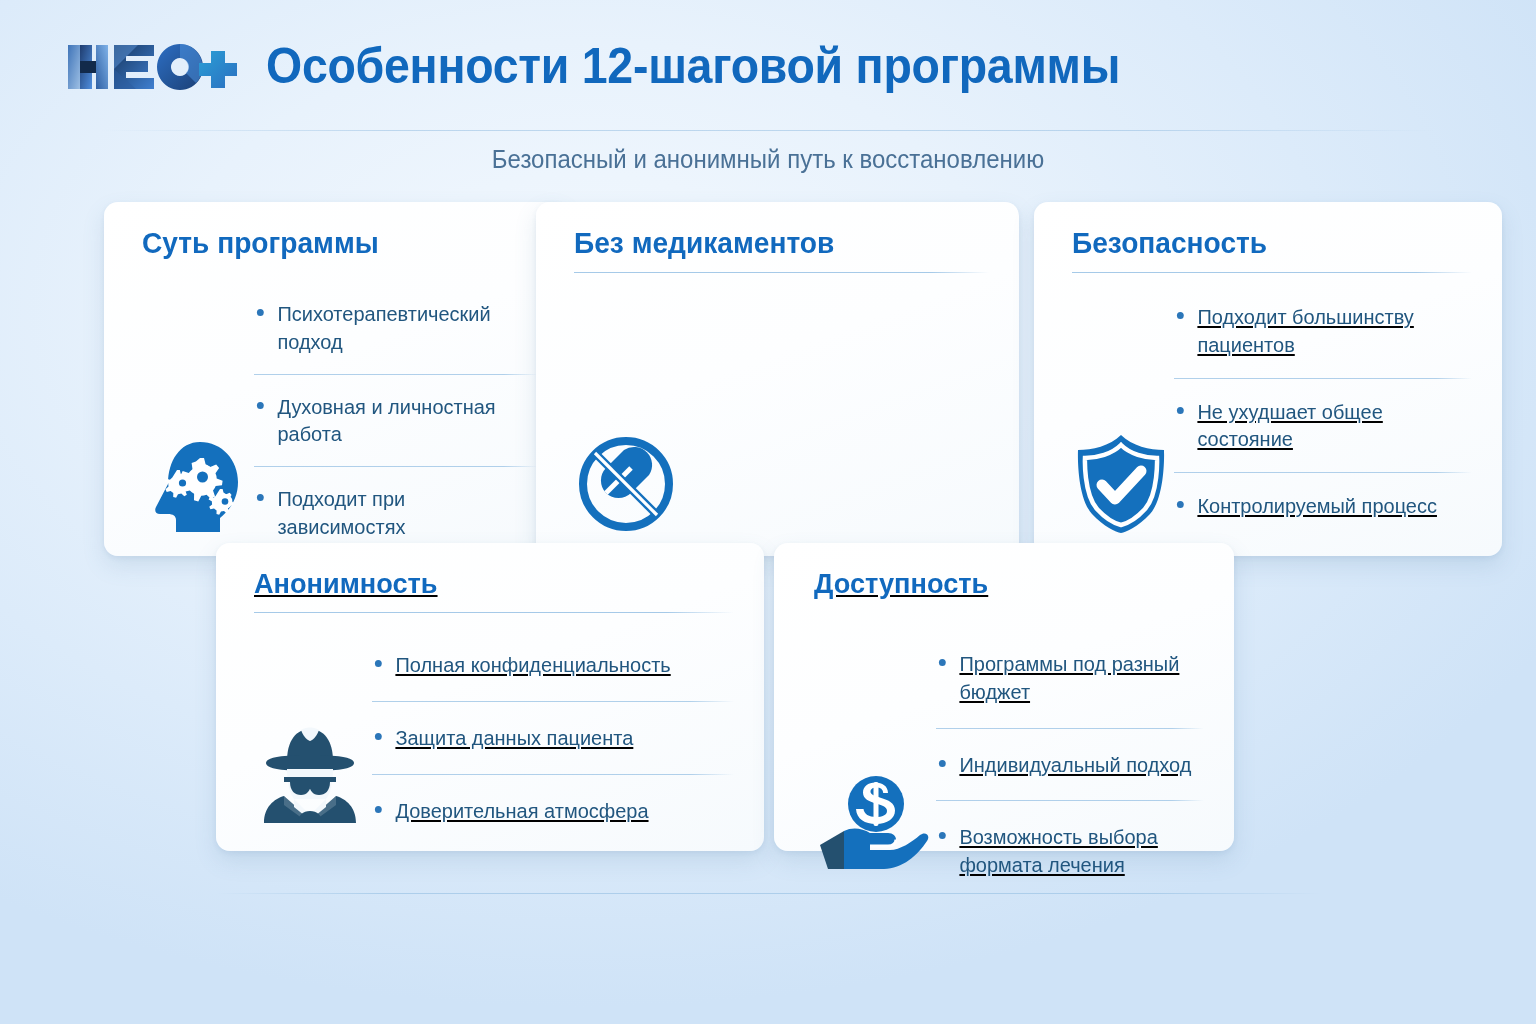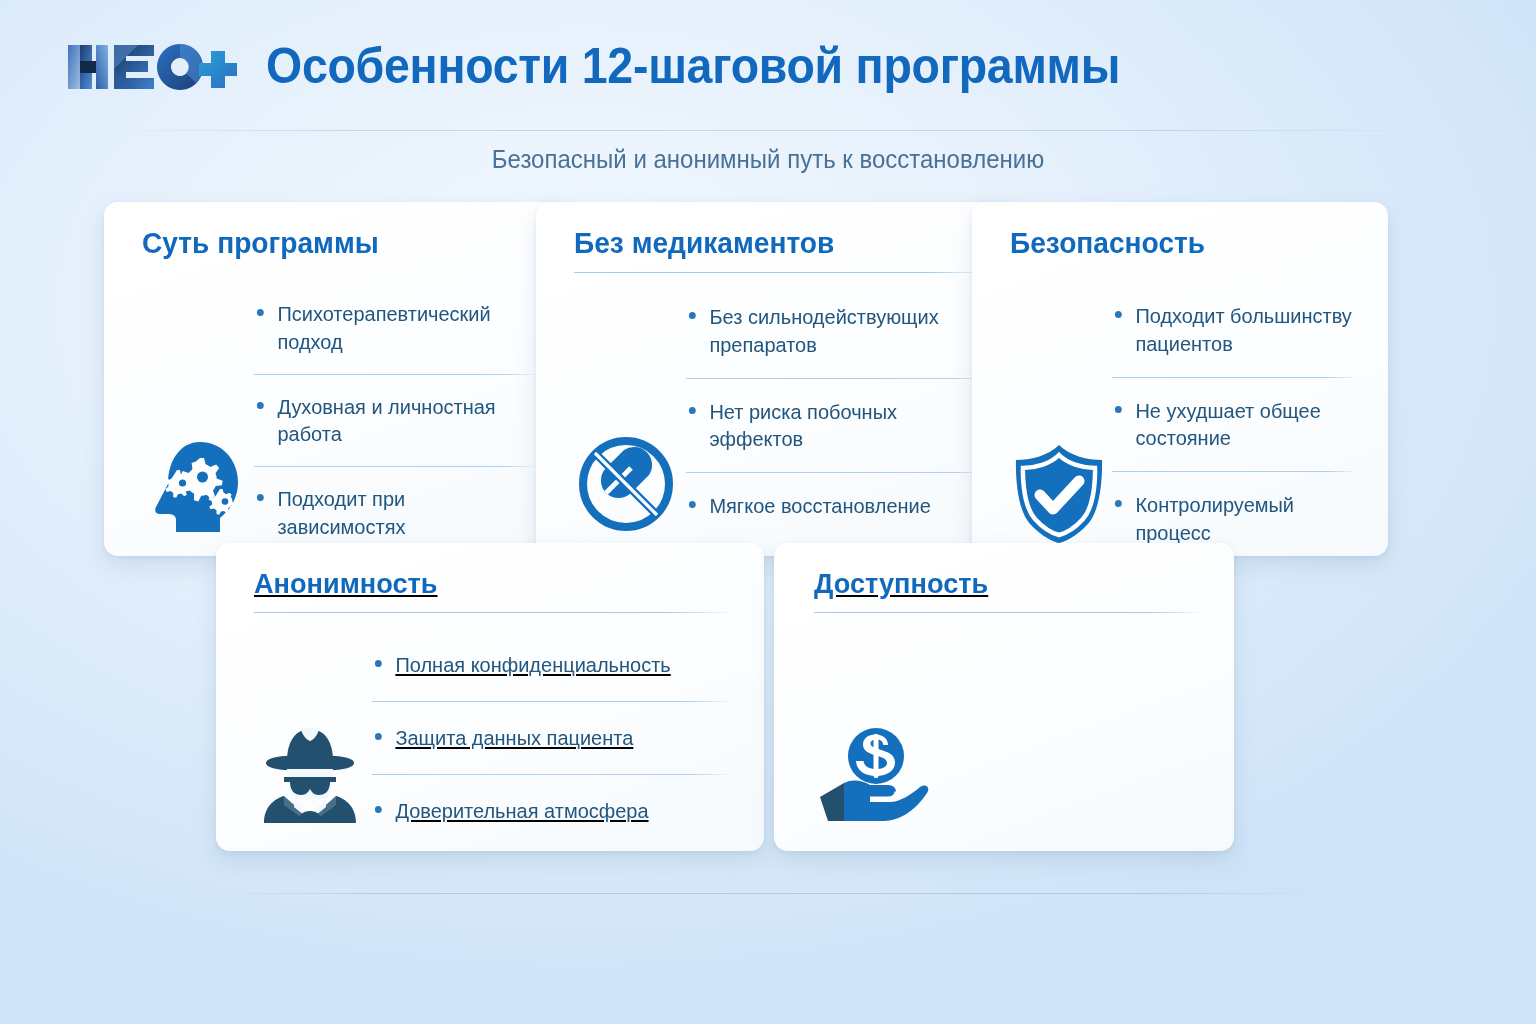--- a/index.html
+++ b/index.html
@@ -98,21 +98,21 @@
       0 2px 5px rgba(90,130,170,0.10);
     padding: 26px 30px 20px 38px;
     display: flex;
     flex-direction: column;
   }
 
   
   .card.r1 { top: 202px; height: 354px; }
   .card.c1 { left: 62px;   width: 464px; margin-left: 42px; }
   .card.c2 { left: 536px;  width: 483px; }
-  .card.c3 { left: 972px; width: 416px; }
+  .card.c3 { left: 1034px; width: 468px; }
 
   
   .card.r2 { top: 543px; height: 308px; text-decoration: underline; }
   .card.c4 { left: 216px; width: 548px; padding-left: 38px; }
   .card.c5 { left: 774px; width: 460px; padding-left: 40px; }
 
   .card-title {
     font-size: 29px;
     font-weight: 700;
     color: #1169be;
@@ -181,21 +181,21 @@
   .bullet-sep {
     height: 1px;
     background: linear-gradient(to right, rgba(168,203,232,0.9) 0%, rgba(168,203,232,0.9) 88%, rgba(168,203,232,0));
     margin: 15px 0 16px 0;
   }
 
   .card.c1 .bullets { padding-top: 10px; }
   .card.c1 .bullet-sep { margin: 18px 0 18px 0; }
   .card.c2 .bullets { padding-top: 12px; }
   .card.c2 .bullet-sep { margin: 19px 0 19px 0; }
-  .card.c3 .bullets { padding-top: 12px; }
+  .card.c3 .bullets { padding-top: 12px; text-decoration: underline; }
   .card.c3 .bullet-sep { margin: 19px 0 19px 0; }
   .card.c4 .bullets { padding-top: 20px; }
   .card.c4 .bullet-sep { margin: 22px 0 22px 0; }
   .card.c5 .bullets { padding-top: 20px; }
   .card.c5 .bullet-sep { margin: 22px 0 22px 0; }
 </style>
 </head>
 <body>
 
 <div class="stage">
@@ -295,36 +295,20 @@
     <div class="card-body">
       <svg class="card-icon" viewBox="0 0 104 104" aria-hidden="true">
         <circle cx="52" cy="52" r="43" fill="none" stroke="#1470bd" stroke-width="8"></circle>
         <g>
           <path d="M38 66 a18 18 0 0 1 0 -25 l18 -18 a18 18 0 0 1 25 25 l-18 18 a18 18 0 0 1 -25 0 z" fill="#1470bd" transform="translate(-6,-5)"></path>
           <path d="M32 61 l25 -25" stroke="#ffffff" stroke-width="5" fill="none"></path>
         </g>
         <line x1="21" y1="21" x2="83" y2="83" stroke="#1470bd" stroke-width="8"></line>
         <line x1="21" y1="21" x2="83" y2="83" stroke="#ffffff" stroke-width="3.2"></line>
       </svg>
-      <ul class="bullets">
-        <li class="bullet">
-          <span class="dot"></span>
-          <span>Без сильнодействующих препаратов</span>
-        </li>
-        <li class="bullet-sep"></li>
-        <li class="bullet">
-          <span class="dot"></span>
-          <span>Нет риска побочных эффектов</span>
-        </li>
-        <li class="bullet-sep"></li>
-        <li class="bullet">
-          <span class="dot"></span>
-          <span>Мягкое восстановление</span>
-        </li>
-      </ul>
     </div>
   </section>
 
   <section class="card r1 c3">
     <h2 class="card-title">Безопасность</h2>
     <div class="title-rule"></div>
     <div class="card-body">
       <svg class="card-icon" viewBox="0 0 98 104" aria-hidden="true">
         <path d="M49 3 C38 14 20 18 6 18 C6 18 4 64 20 82 C32 95 44 100 49 101 C54 100 66 95 78 82 C94 64 92 18 92 18 C78 18 60 14 49 3 Z" fill="#1470bd"></path>
         <path d="M49 13 C40 22 25 26 13 26 C13 26 11.5 62 25 77 C35 88 45 92 49 93 C53 92 63 88 73 77 C86.5 62 85 26 85 26 C73 26 58 22 49 13 Z" fill="none" stroke="#ffffff" stroke-width="4.5"></path>
@@ -398,18 +382,34 @@
         <g fill="#ffffff">
           <rect x="59.5" y="13" width="5" height="44" rx="2"></rect>
           <path d="M74 24 C74 17 68 13.5 61.5 13.5 C54 13.5 49 17.5 49 23.5 C49 30 55 32.5 62 34.5 C69 36.5 73 38 73 42 C73 46 68 48 62 48 C55 48 50 45 49.5 40 L42 40 C42.5 50 51 55 62 55 C73.5 55 81 49.5 81 41.5 C81 34 74.5 31 66.5 28.7 C59 26.6 56.5 25.3 56.5 22.6 C56.5 20 59 18.5 62.5 18.5 C66.5 18.5 69 20.3 69.2 24 Z"></path>
         </g>
 
         <path d="M30 62 C38 58 48 59 56 64 L74 64 C79 64 82 67 82 70.5 C82 74 79 77 74 77 L56 77 L56 81 L76 81 C86 81 98 73 106 66 C111 62 117 66 113 72 C104 86 88 100 70 100 L30 100 Z" fill="#1470bd"></path>
         <path d="M56 77 L74 77 C79 77 82 74 82 70.5" fill="none" stroke="#ffffff" stroke-width="3"></path>
 
         <path d="M6 76 L30 62 L30 100 L14 100 Z" fill="#24506f"></path>
       </svg>
+      <ul class="bullets">
+        <li class="bullet">
+          <span class="dot"></span>
+          <span>Программы под разный бюджет</span>
+        </li>
+        <li class="bullet-sep"></li>
+        <li class="bullet">
+          <span class="dot"></span>
+          <span>Индивидуальный подход</span>
+        </li>
+        <li class="bullet-sep"></li>
+        <li class="bullet">
+          <span class="dot"></span>
+          <span>Возможность выбора формата лечения</span>
+        </li>
+      </ul>
     </div>
   </section>
 
   <div class="footer-rule"></div>
 
 </div>
 
 </body></html>

